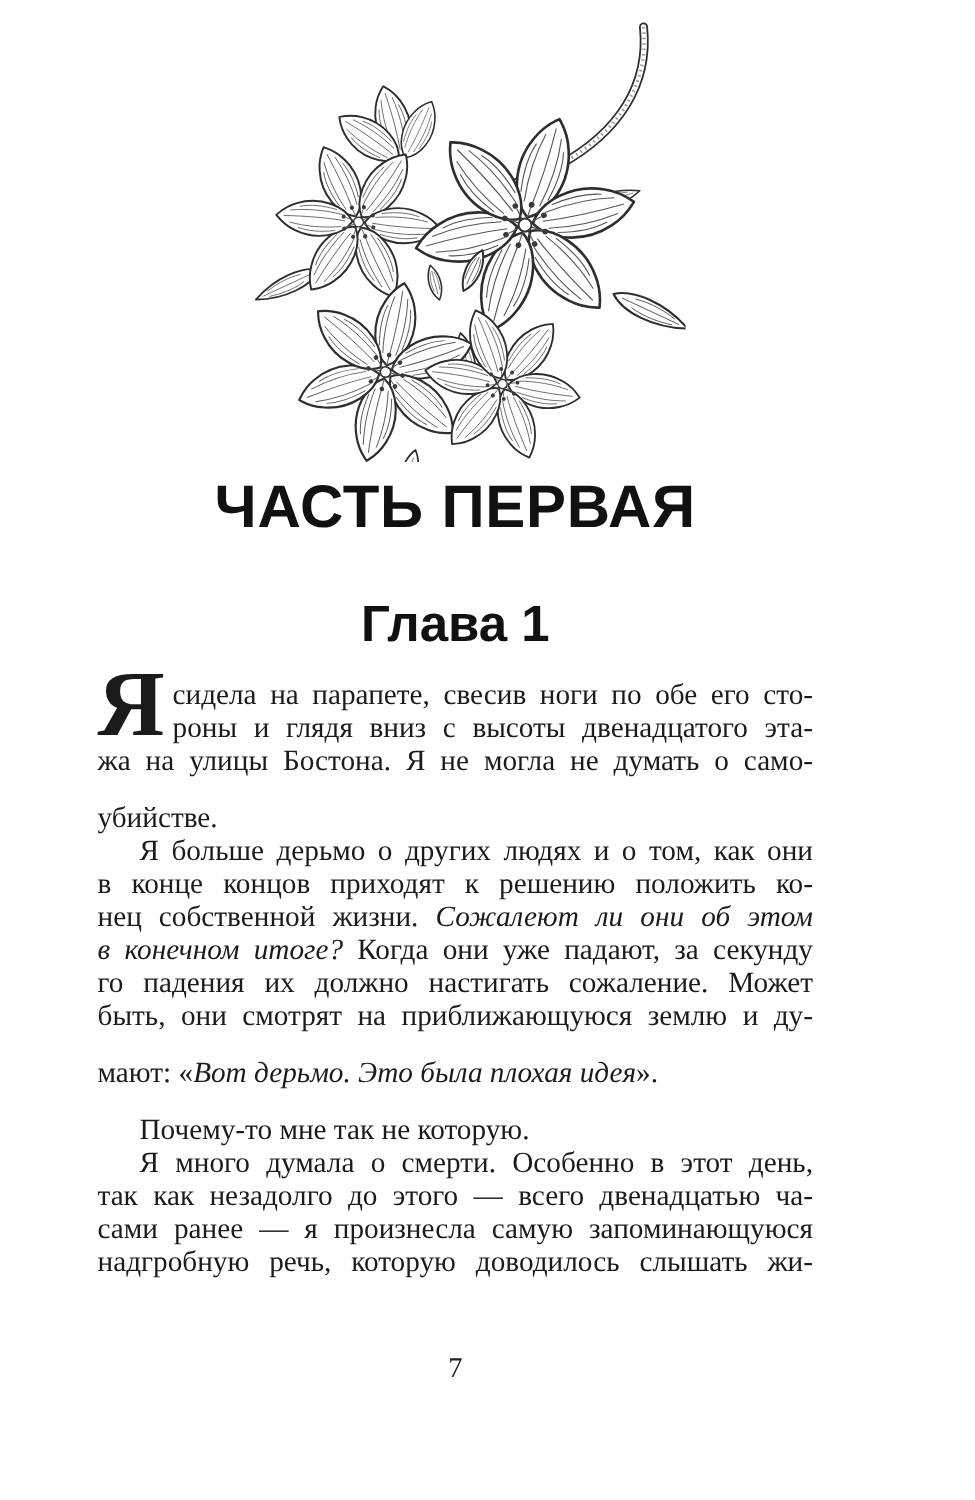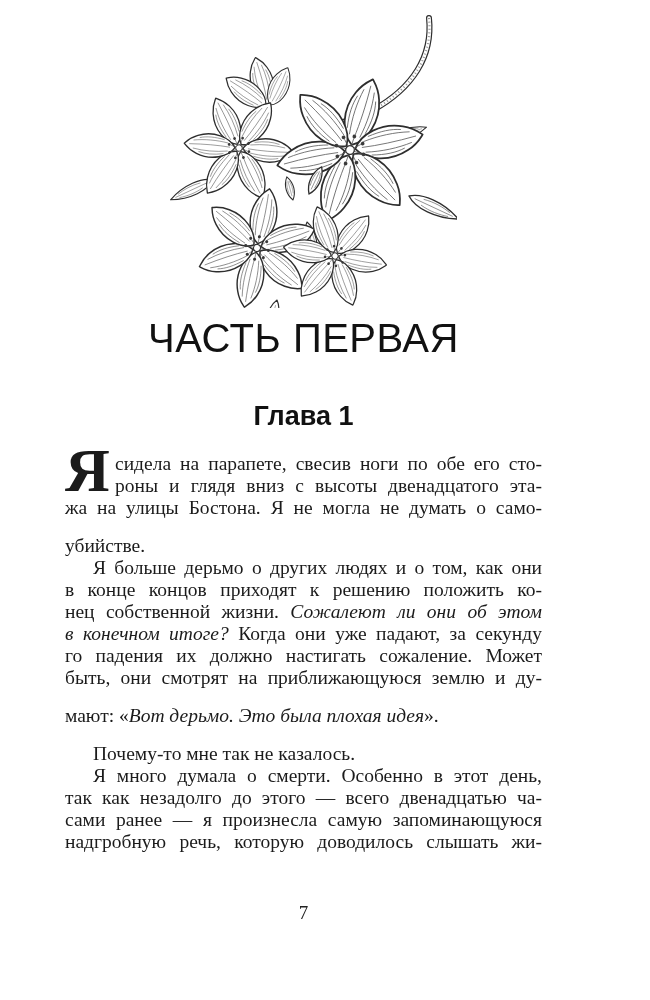--- a/index.html
+++ b/index.html
@@ -21,28 +21,28 @@
   .cc { fill: #ffffff; stroke: #333333; stroke-width: 1; }
   .stem   { fill: none; stroke: #2e2e2e; stroke-width: 6; stroke-linecap: round; }
   .stemIn { fill: none; stroke: #ffffff; stroke-width: 3.6; stroke-linecap: round; }
   .stemHx { fill: none; stroke: #6a6a6a; stroke-width: 2.2; stroke-dasharray: 1 2.6; opacity: .7; }
 
   
   .part-title {
     position: absolute; left: 65px; top: 314px; width: 477px;
     text-align: center;
     font-family: "Liberation Sans", sans-serif;
-    font-weight: 400; font-size: 40px; line-height: 48px;
+    font-weight: 700; font-size: 40px; line-height: 48px;
     letter-spacing: 0.5px; color: #111;
   }
   .chapter-title {
     position: absolute; left: 65px; top: 400px; width: 477px;
     text-align: center;
     font-family: "Liberation Sans", sans-serif;
-    font-weight: 700; font-size: 27px; line-height: 32px;
+    font-weight: 700; font-size: 34px; line-height: 32px;
     color: #111;
   }
 
   
   .body-text {
     position: absolute; left: 65px; top: 453px; width: 477px;
     font-size: 19.5px; line-height: 22px;
   }
   .para { margin: 0; }
   .line {
@@ -158,21 +158,21 @@
       <div class="para">
         <div class="line indent"><span>Я больше дерьмо о других людях и о том, как они</span></div>
         <div class="line"><span>в конце концов приходят к решению положить ко-</span></div>
         <div class="line"><span>нец собственной жизни. </span><span class="em">Сожалеют ли они об этом</span></div>
         <div class="line"><span class="em">в конечном итоге?</span><span> Когда они уже падают, за секунду</span></div>
         <div class="line"><span>го падения их должно настигать сожаление. Может</span></div>
         <div class="line"><span>быть, они смотрят на приближающуюся землю и ду-</span></div>
         <div class="line lastline"><span>мают: «</span><span class="em">Вот дерьмо. Это была плохая идея</span><span>».</span></div>
       </div>
       <div class="para">
-        <div class="line lastline indent"><span>Почему-то мне так не казалось.</span></div>
+        <div class="line lastline indent"><span>Почему-то мне так не которую.</span></div>
       </div>
       <div class="para">
         <div class="line indent"><span>Я много думала о смерти. Особенно в этот день,</span></div>
         <div class="line"><span>так как незадолго до этого — всего двенадцатью ча-</span></div>
         <div class="line"><span>сами ранее — я произнесла самую запоминающуюся</span></div>
         <div class="line"><span>надгробную речь, которую доводилось слышать жи-</span></div>
       </div>
     </div>
 
   <div class="page-number">7</div>

